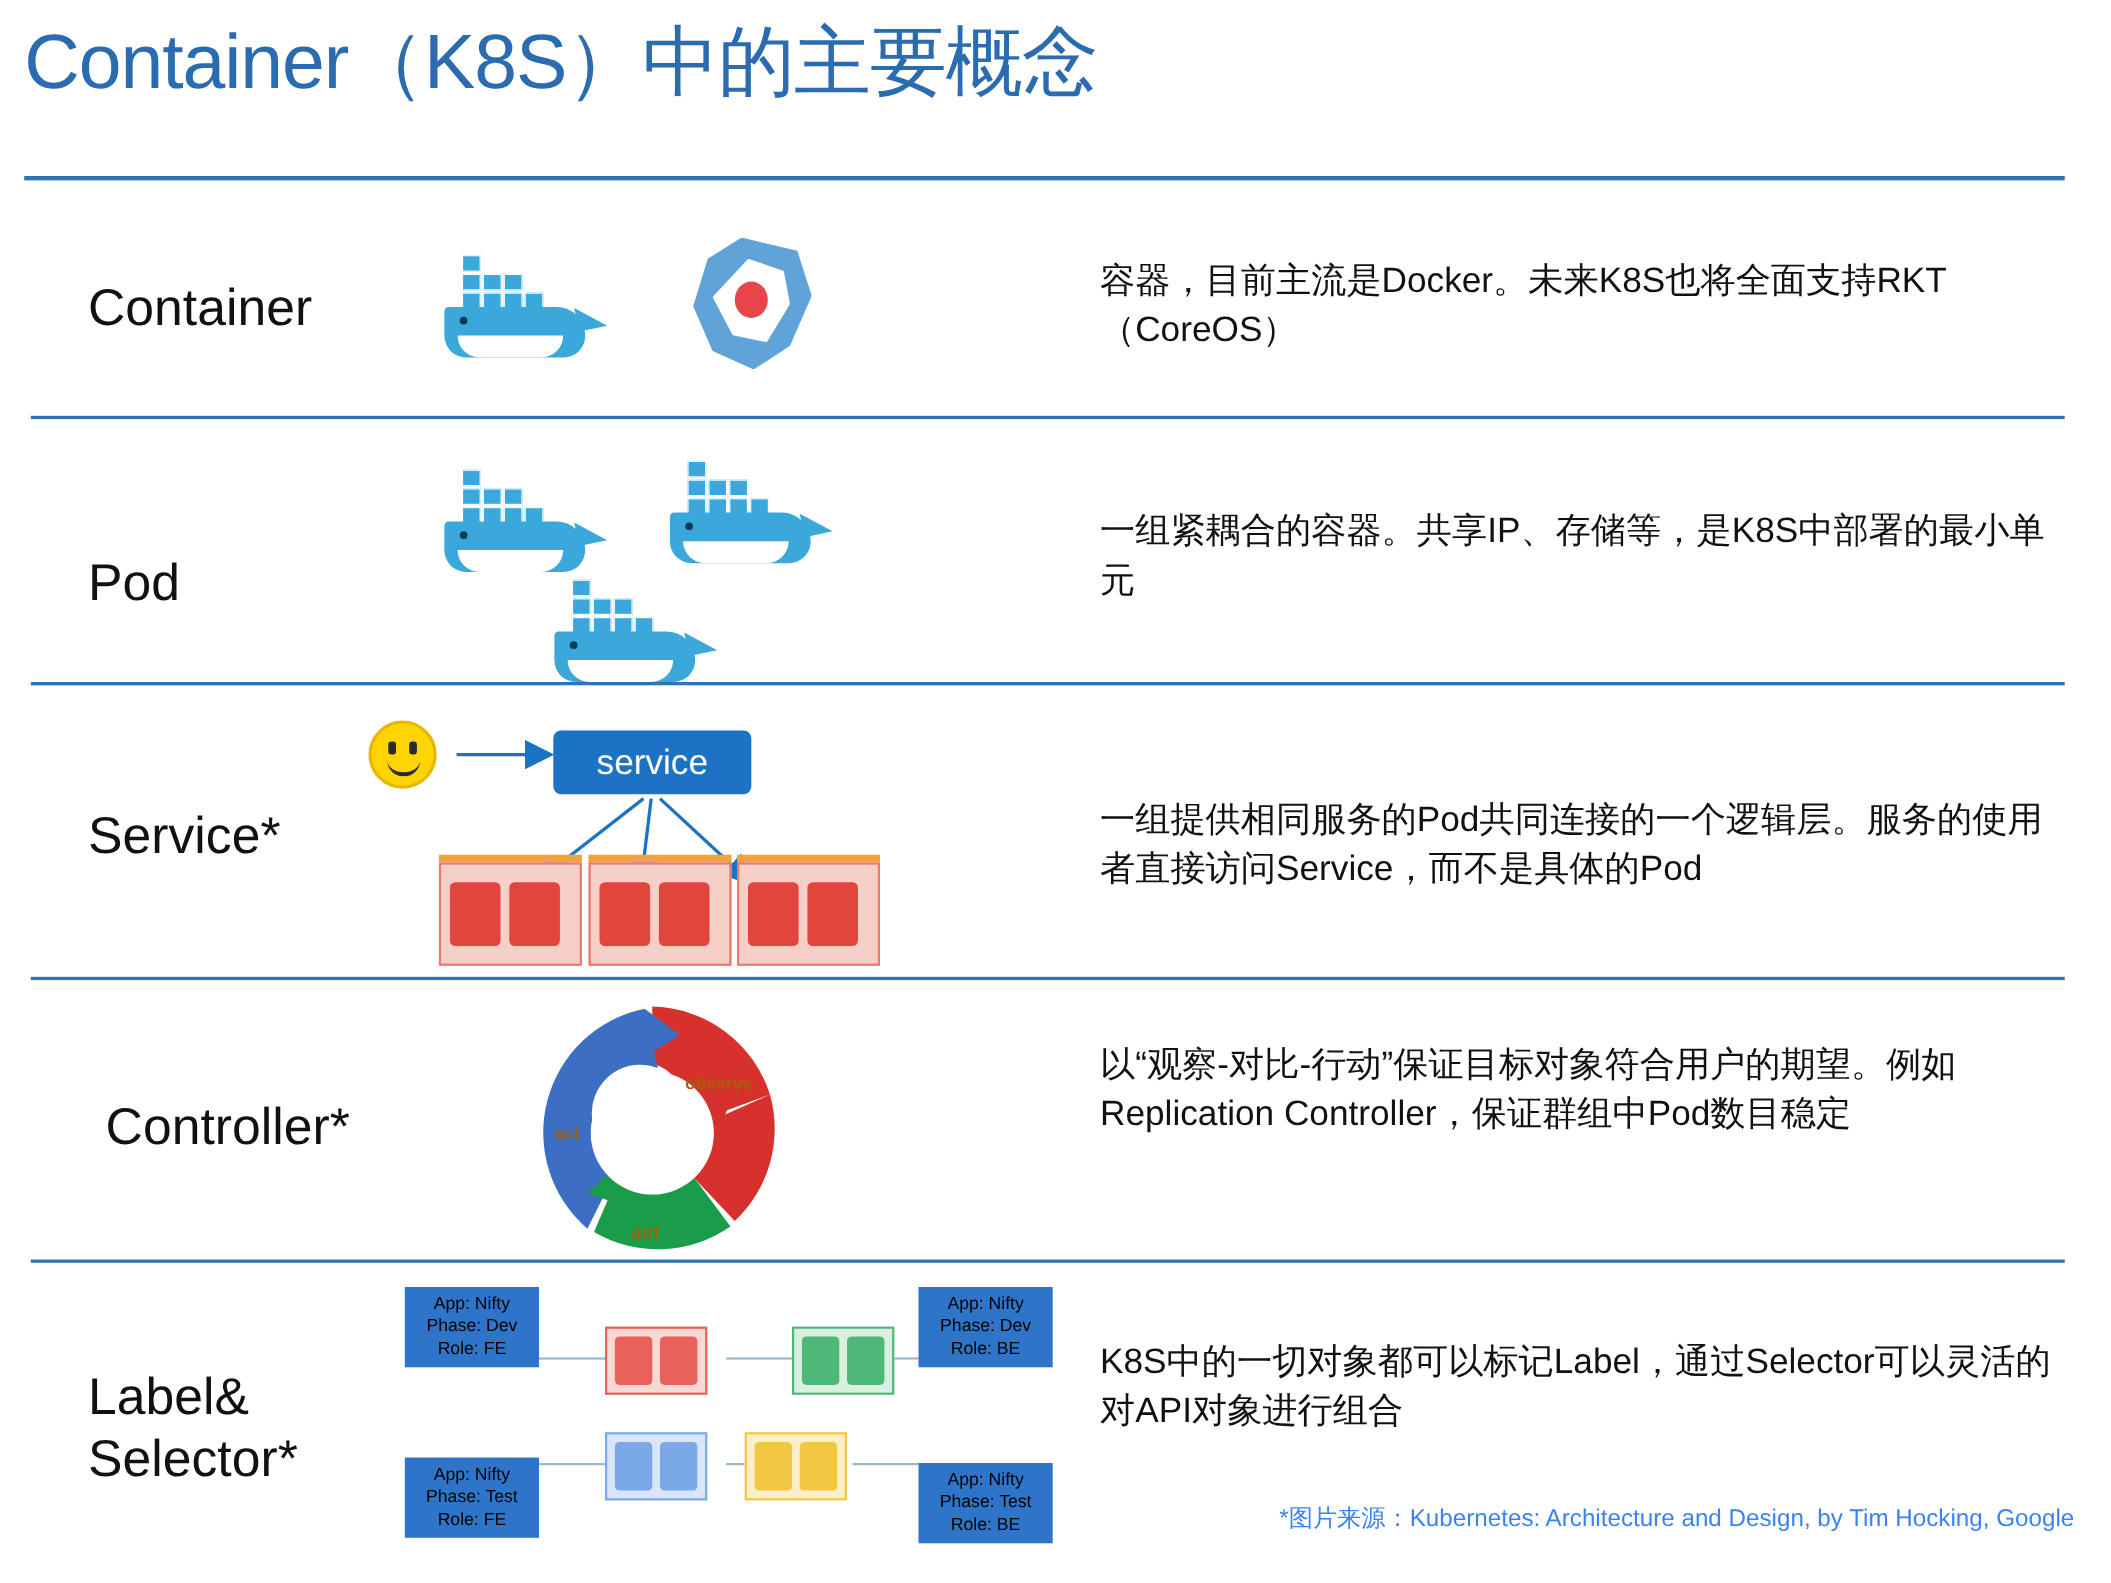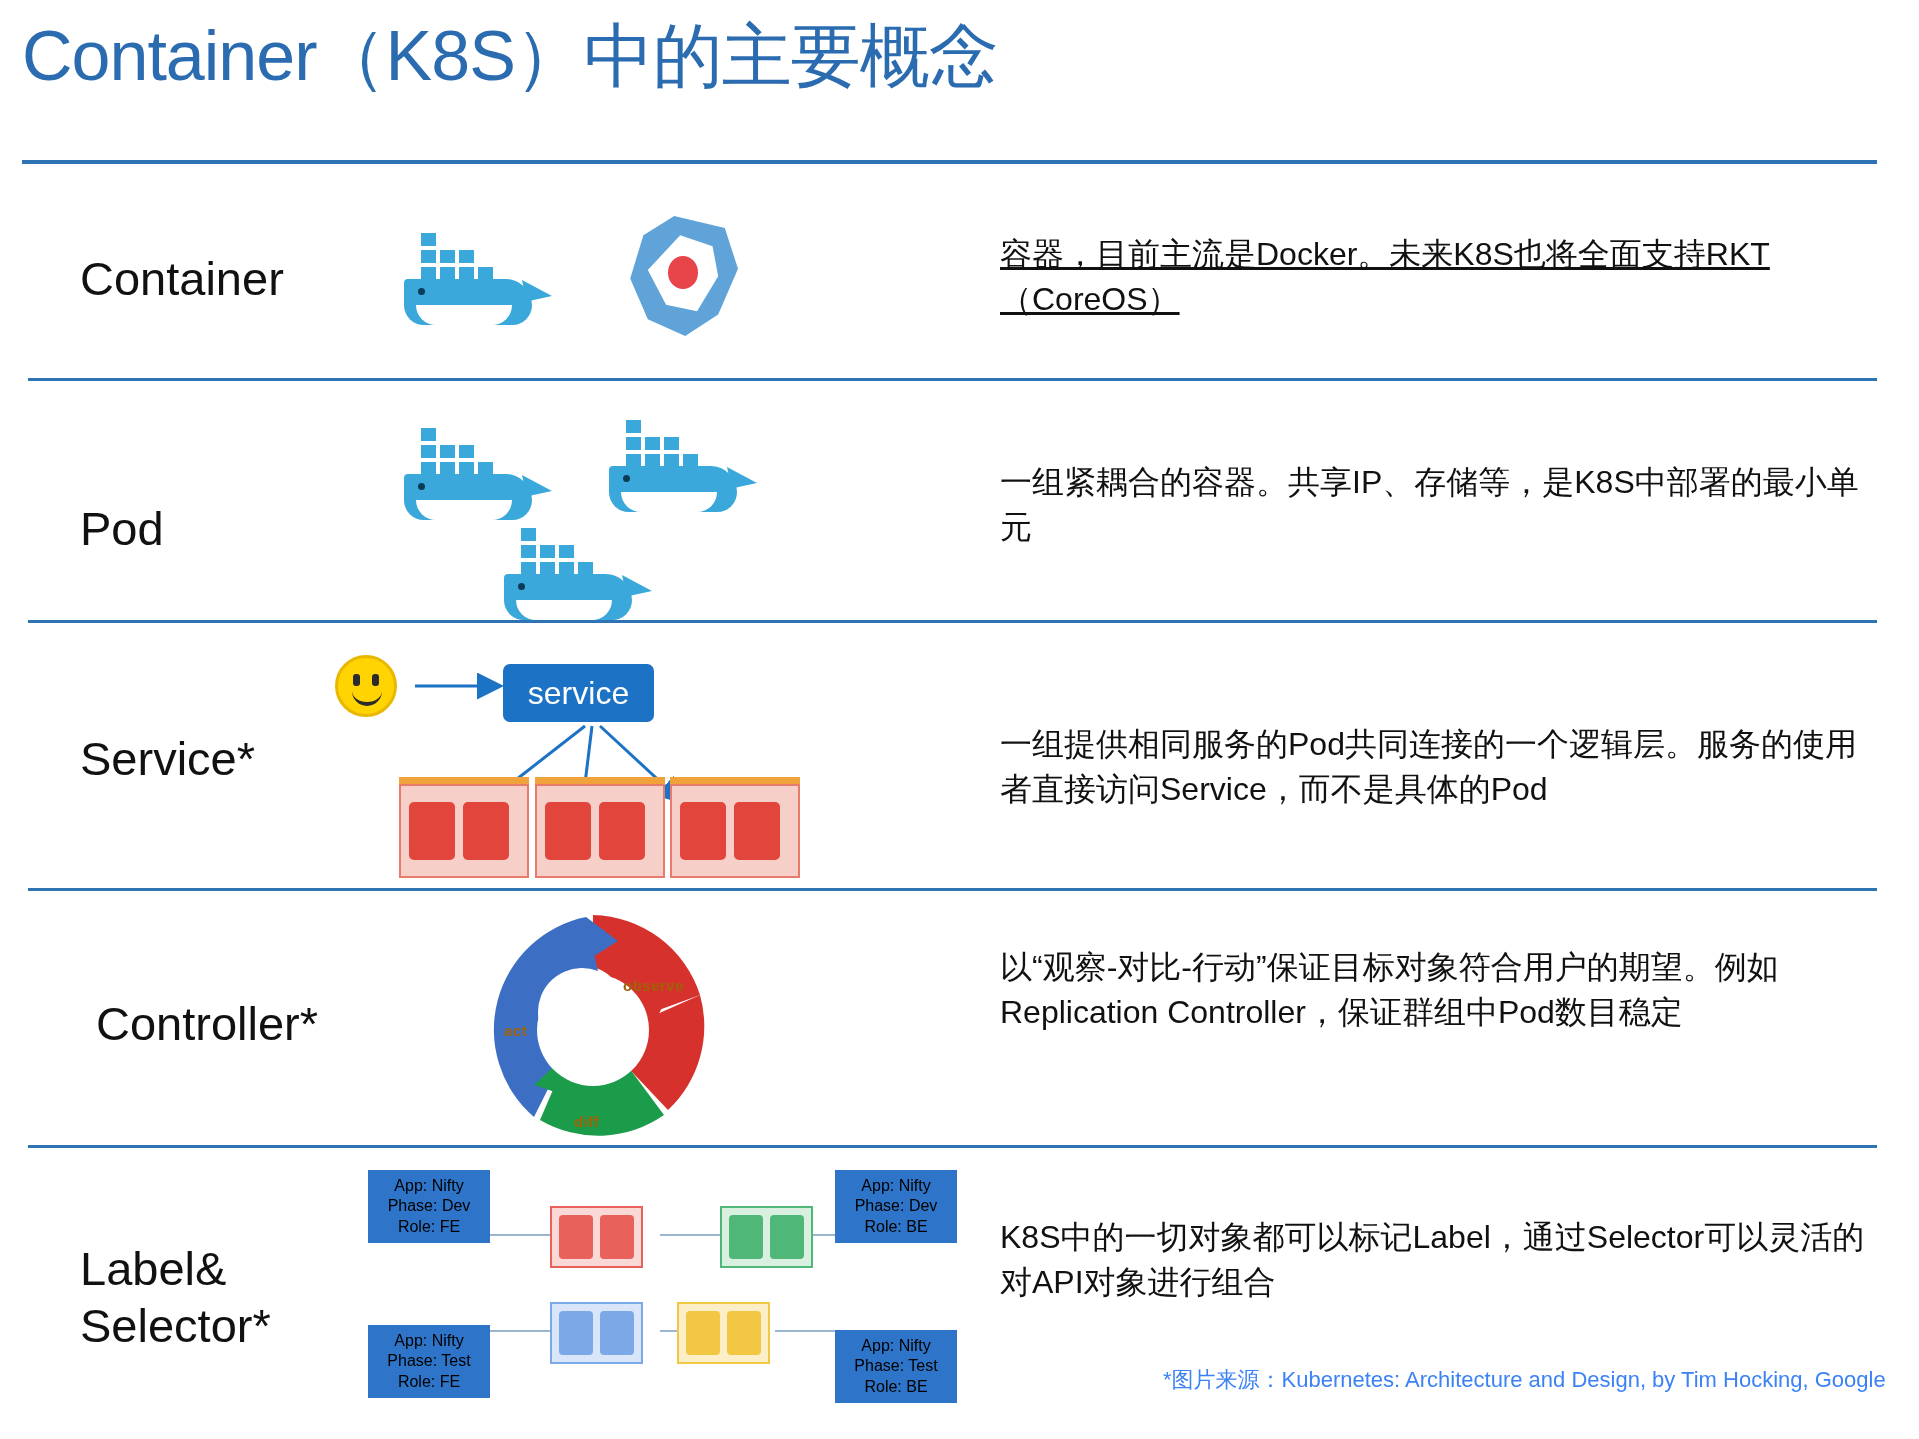--- a/index.html
+++ b/index.html
@@ -310,21 +310,21 @@
   <div class="tail"></div>
   <div class="eye"></div>
 </div>
 
 <div class="rkt" style="left:628px; top:216px;">
   <div class="shell"></div>
   <div class="cut"></div>
   <div class="dot"></div>
 </div>
 
-<div class="row-desc" style="left:1000px; top:232px;text-decoration:underline;">容器，目前主流是Docker。未来K8S也将全面支持RKT（CoreOS）</div>
+<div class="row-desc" style="left:1000px; top:232px;">容器，目前主流是Docker。未来K8S也将全面支持RKT（CoreOS）</div>
 
 <div class="row-rule" style="top:378px;"></div>
 
 <div class="row-label" style="left:80px; top:500px;">Pod</div>
 
 <div class="whale" style="left:400px; top:420px;">
   <div class="stack">
     <div class="srow">
         <div class="box"></div>
         <div class="box"></div>
@@ -395,21 +395,21 @@
 <div class="row-rule" style="top:620px;"></div>
 
 <div class="row-label" style="left:80px; top:730px;">Service*</div>
 
 <div class="smiley" style="left:335px; top:655px;">
   <div class="e1"></div>
     <div class="e2"></div>
     <div class="mouth"></div>
 </div>
 
-<div class="svc-box" style="left:503px; top:664px; width:151px; height:58px;">service</div>
+<div class="svc-box" style="left:503px; top:664px; width:180px; height:58px;">service</div>
 
 <svg class="arrows" style="left:390px; top:640px; width:400px; height:160px;">
   <defs>
     <marker id="ah" markerWidth="9" markerHeight="9" refX="7" refY="4.5" orient="auto">
       <path d="M0,0 L9,4.5 L0,9 z" fill="#1c72c4"></path>
     </marker>
   </defs>
   <line x1="25" y1="46" x2="108" y2="46" stroke="#1c72c4" stroke-width="3" marker-end="url(#ah)"></line>
 </svg>
 

